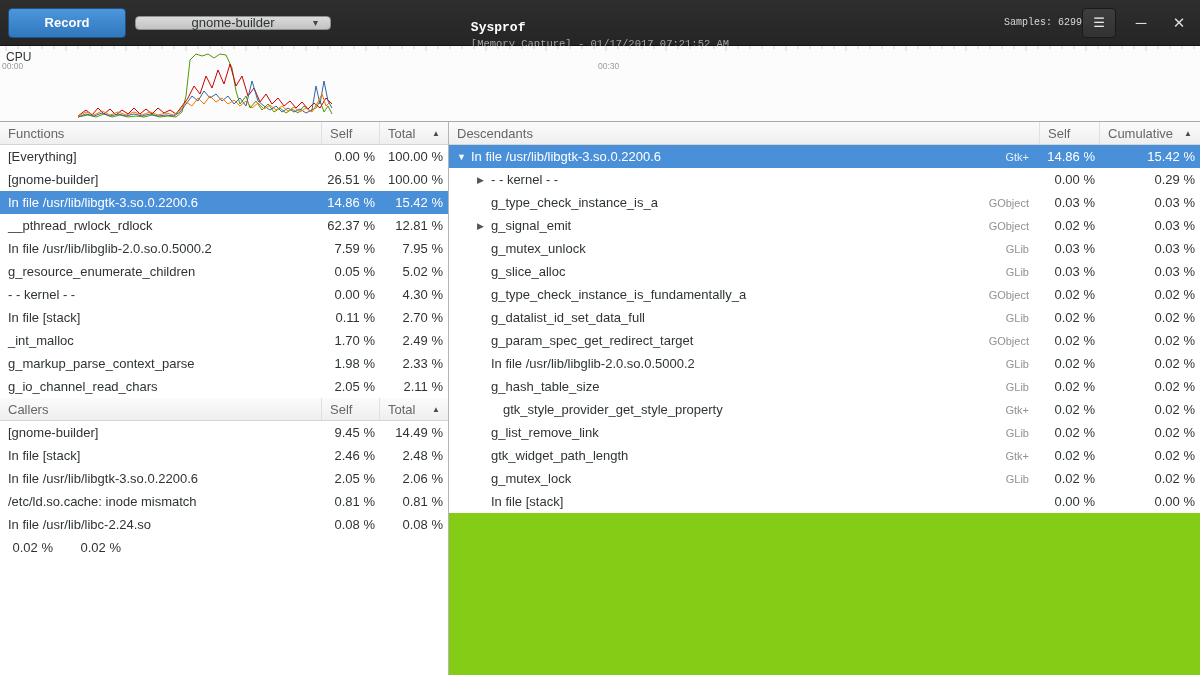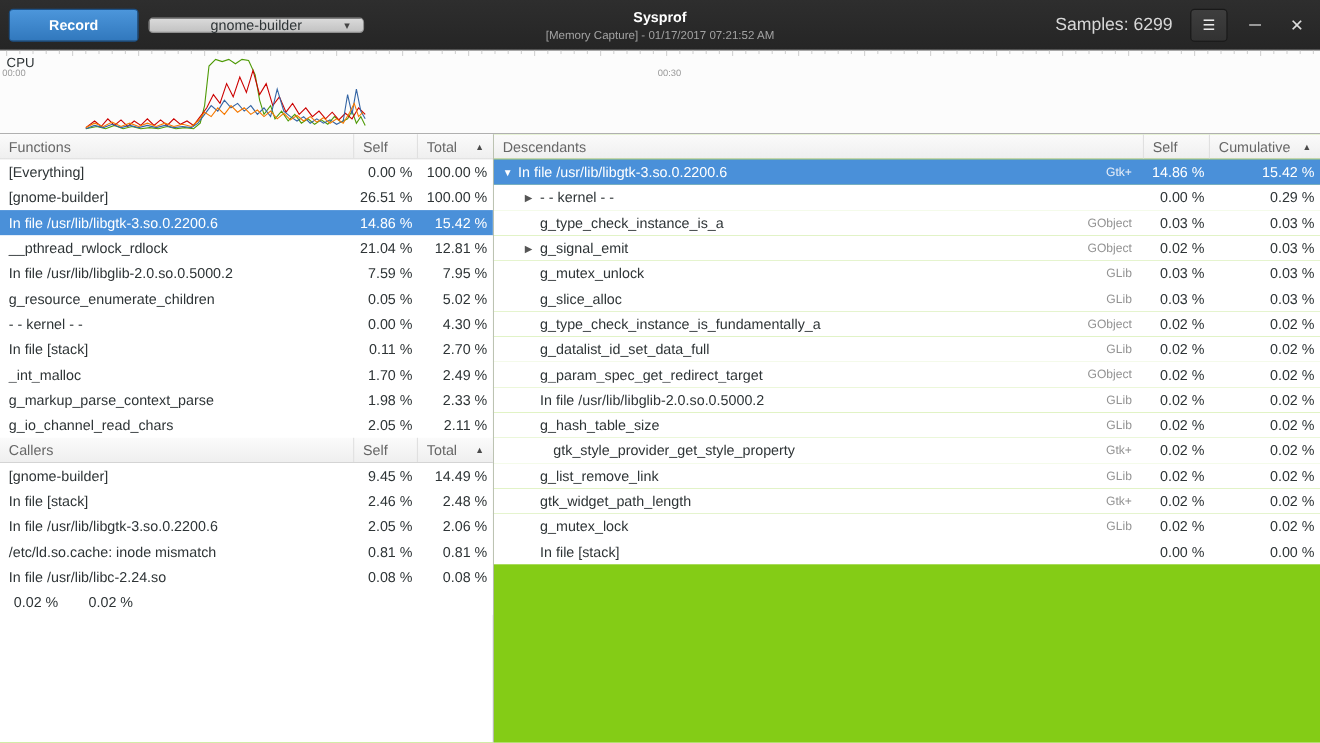--- a/index.html
+++ b/index.html
@@ -10,25 +10,25 @@
   .headerbar{position:absolute;top:0;left:0;right:0;height:46px;
     background:linear-gradient(#2e2e2e,#252525);border-bottom:1px solid #141414;
     display:flex;align-items:center;padding:0 8px;}
   .btn-record{width:118px;height:30px;border-radius:4px;border:1px solid #1d5documento287;
     border:1px solid #1c5187;background:linear-gradient(#4c96db,#3178bd);
     color:#fff;font-weight:bold;font-size:13px;font-family:inherit;cursor:pointer;}
   .btn-process{margin-left:9px;width:196px;height:14px;border-radius:4px;border:1px solid #8f8f8f;
     background:linear-gradient(#dadada,#c2c2c2);color:#2e3436;font-size:13px;font-family:inherit;
     position:relative;display:flex;align-items:center;justify-content:center;cursor:pointer;}
   .btn-process .drop{position:absolute;right:12px;font-size:10px;color:#444;}
-  .title-block{position:absolute;left:50%;transform:translateX(-50%);top:8px;text-align:center;pointer-events:none;}
+  .title-block{position:absolute;left:50%;transform:translateX(-50%);top:20px;text-align:left;pointer-events:none;font-family:Liberation Mono, monospace;}
   .title{color:#ffffff;font-weight:bold;font-size:13px;}
   .subtitle{color:#a2a2a2;font-size:10.5px;margin-top:3px;}
   .header-right{margin-left:auto;display:flex;align-items:center;}
-  .samples{color:#d8d8d8;font-size:16px;margin-right:16px;}
+  .samples{color:#d8d8d8;font-size:10px;font-family:Liberation Mono, monospace;}
   .btn-menu{width:34px;height:30px;border-radius:4px;border:1px solid #191919;
     background:linear-gradient(#3e3e3e,#323232);color:#ececec;font-size:13px;font-family:inherit;cursor:pointer;}
   .btn-win{width:26px;height:30px;background:none;border:none;color:#dddddd;font-size:15px;font-family:inherit;cursor:pointer;margin-left:12px;}
 
   
   .cpu-area{position:absolute;top:46px;left:0;right:0;height:76px;background:#fcfcfc;border-bottom:1px solid #a8a8a8;}
   .cpu-area svg{position:absolute;top:0;left:0;}
   .cpu-label{position:absolute;top:4px;left:6px;font-size:12px;color:#2e3436;}
   .time-start{position:absolute;top:15px;left:2px;font-size:8.5px;color:#9a9a9a;}
   .time-mid{position:absolute;top:15px;left:598px;font-size:8.5px;color:#9a9a9a;}
@@ -225,21 +225,21 @@
           <span class="num w-self">26.51 %</span>
           <span class="num w-total">100.00 %</span>
         </div>
         <div class="trow selected">
           <span class="name">In file /usr/lib/libgtk-3.so.0.2200.6</span>
           <span class="num w-self">14.86 %</span>
           <span class="num w-total">15.42 %</span>
         </div>
         <div class="trow">
           <span class="name">__pthread_rwlock_rdlock</span>
-          <span class="num w-self">21.04 %</span>
+          <span class="num w-self">62.37 %</span>
           <span class="num w-total">12.81 %</span>
         </div>
         <div class="trow">
           <span class="name">In file /usr/lib/libglib-2.0.so.0.5000.2</span>
           <span class="num w-self">7.59 %</span>
           <span class="num w-total">7.95 %</span>
         </div>
         <div class="trow">
           <span class="name">g_resource_enumerate_children</span>
           <span class="num w-self">0.05 %</span>

